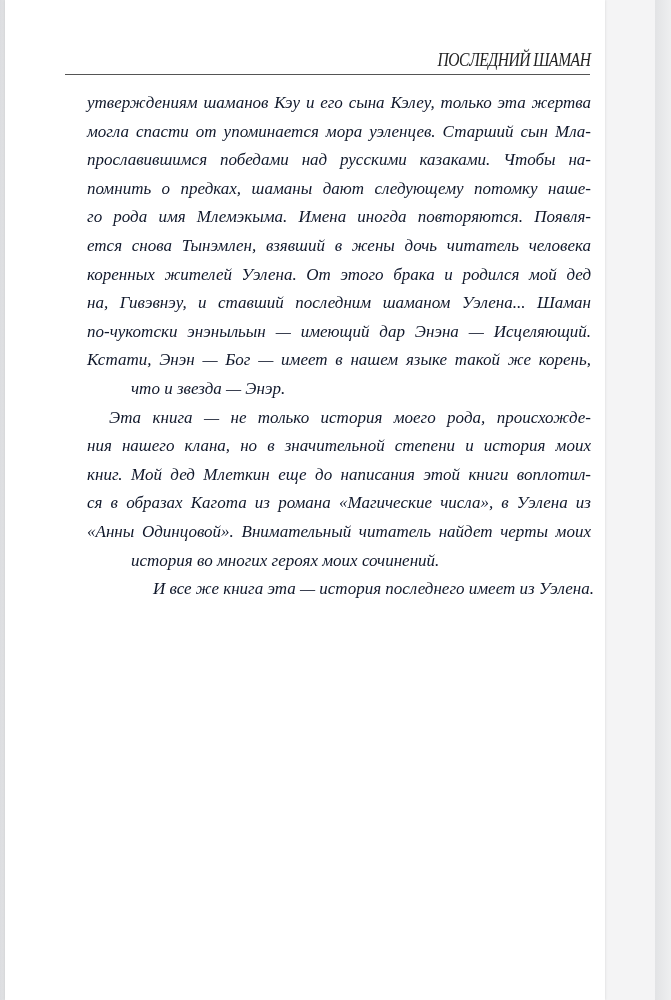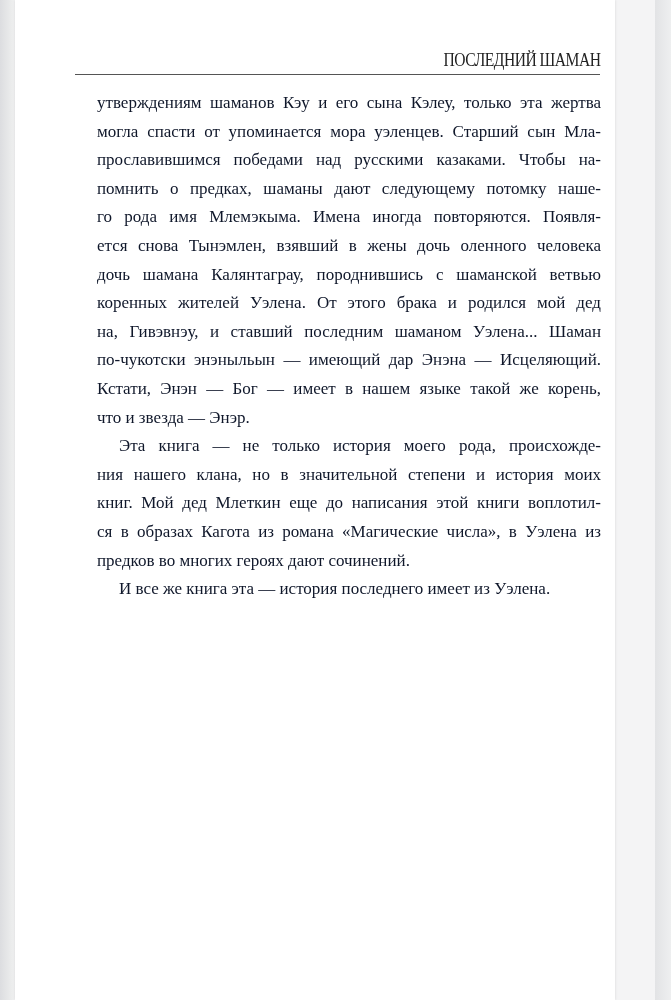--- a/index.html
+++ b/index.html
@@ -20,25 +20,26 @@
       position: absolute;
       top: 0;
       right: 0;
       width: 16px;
       height: 1000px;
       background: linear-gradient(to right, #e2e3e5, #eeeff0);
     }
     .page {
       position: absolute;
       top: 0;
-      left: 15px;
+      left: 5px;
       width: 600px;
       height: 1000px;
       background: #ffffff;
       box-shadow: -1px 0 2px rgba(0,0,0,0.06), 1px 0 2px rgba(0,0,0,0.06);
+      font-style: italic;
     }
     .running-head {
       position: absolute;
       left: 60px;
       top: 52px;
       width: 525px;
       height: 22px;
       border-bottom: 1px solid #555;
     }
     .running-head-title {
@@ -65,20 +66,21 @@
     }
     .line {
       display: block;
       white-space: nowrap;
       text-align: justify;
       text-align-last: justify;
       height: 28.6px;
     }
     .line.last {
       text-align-last: left;
+      margin-left: 44px;
     }
     .line.indent {
       padding-left: 22px;
     }
   </style>
 </head>
 <body>
 
 <div class="viewer">
   <div class="gutter-right"></div>
@@ -87,33 +89,33 @@
       <span class="running-head-title">ПОСЛЕДНИЙ ШАМАН</span>
     </div>
 
     <div class="body-text">
       <div>
         <span class="line">утверждениям шаманов Кэу и его сына Кэлеу, только эта жертва</span>
         <span class="line">могла спасти от упоминается мора уэленцев. Старший сын Мла-</span>
         <span class="line">прославившимся победами над русскими казаками. Чтобы на-</span>
         <span class="line">помнить о предках, шаманы дают следующему потомку наше-</span>
         <span class="line">го рода имя Млемэкыма. Имена иногда повторяются. Появля-</span>
-        <span class="line">ется снова Тынэмлен, взявший в жены дочь оленного человека</span>
-        <span class="line">дочь шамана Калянтаграу, породнившись с шаманской ветвью</span>
+        <span class="line">ется снова Тынэмлен, взявший в жены дочь читатель человека</span>
         <span class="line">коренных жителей Уэлена. От этого брака и родился мой дед</span>
         <span class="line">на, Гивэвнэу, и ставший последним шаманом Уэлена... Шаман</span>
         <span class="line">по-чукотски энэныльын — имеющий дар Энэна — Исцеляющий.</span>
         <span class="line">Кстати, Энэн — Бог — имеет в нашем языке такой же корень,</span>
         <span class="line last">что и звезда — Энэр.</span>
       </div>
       <div>
         <span class="line indent">Эта книга — не только история моего рода, происхожде-</span>
         <span class="line">ния нашего клана, но в значительной степени и история моих</span>
         <span class="line">книг. Мой дед Млеткин еще до написания этой книги воплотил-</span>
         <span class="line">ся в образах Кагота из романа «Магические числа», в Уэлена из</span>
-        <span class="line last">предков во многих героях дают сочинений.</span>
+        <span class="line">«Анны Одинцовой». Внимательный читатель найдет черты моих</span>
+        <span class="line last">история во многих героях моих сочинений.</span>
       </div>
       <div>
         <span class="line indent last">И все же книга эта — история последнего имеет из Уэлена.</span>
       </div>
     </div>
   </div>
 </div>
 
 </body></html>

